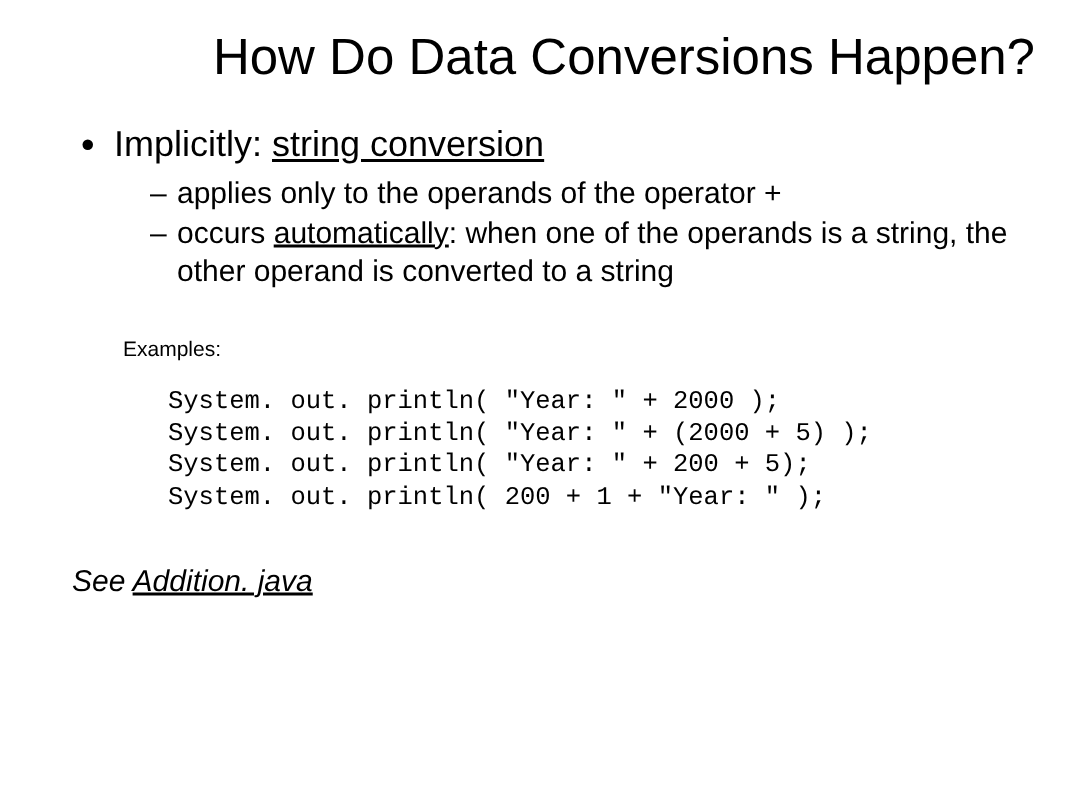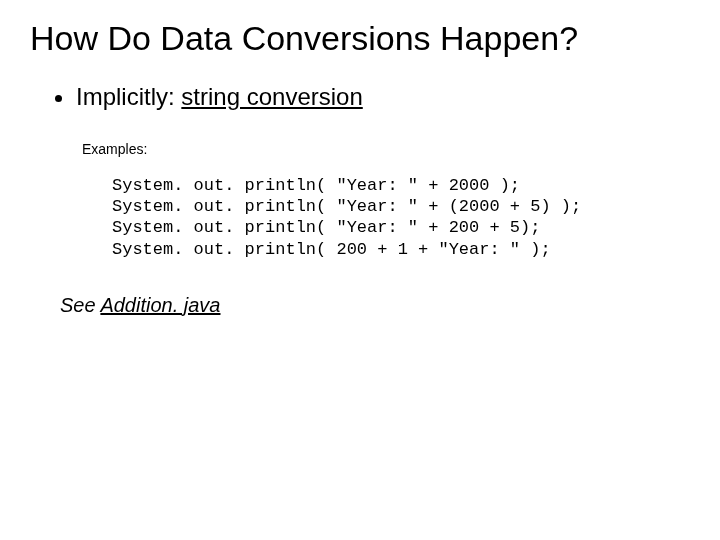--- a/index.html
+++ b/index.html
@@ -9,21 +9,21 @@
     height: 540px;
     font-family: Arial, Helvetica, sans-serif;
     background: #fff;
     color: #000;
     box-sizing: border-box;
   }
   .slide {
     padding: 18px 30px 0 30px;
   }
   .title {
-    text-align: left;
+    text-align: right;
     font-size: 34px;
     font-weight: 400;
     line-height: 1.2;
     margin: 0 0 24px 0;
   }
   ul.top {
     list-style: disc;
     margin: 4px;
     padding-left: 42px;
     font-size: 24px;
@@ -56,33 +56,41 @@
   .code {
     font-family: "Courier New", Courier, monospace;
     font-size: 17px;
     white-space: pre;
     margin-left: 82px;
     line-height: 1.25;
   }
   .see {
     font-size: 20px;
     font-style: italic;
-    margin: 34px 0 0 30px;
+    margin: 34px 0 0 18px;
   }
 </style>
 </head>
 <body>
 
 <div class="slide">
 
   <h1 class="title">How Do Data Conversions Happen?</h1>
 
   <ul class="top">
     <li>
       <span>Implicitly: </span><span class="underline">string conversion</span>
+      <ul class="sub">
+        <li>
+          <span>applies only to the operands of the operator </span><span>+</span>
+        </li>
+        <li>
+          <span>occurs </span><span class="underline">automatically</span><span>: when one of the operands is a string, the other operand is converted to a string</span>
+        </li>
+      </ul>
     </li>
   </ul>
 
   <div class="examples-label">Examples:</div>
 
   <div class="code"><div>System. out. println( "Year: " + 2000 );</div><div>System. out. println( "Year: " + (2000 + 5) );</div><div>System. out. println( "Year: " + 200 + 5);</div><div>System. out. println( 200 + 1 + "Year: " );</div></div>
 
   <div class="see">
     <span>See </span><span class="underline">Addition. java</span>
   </div>

